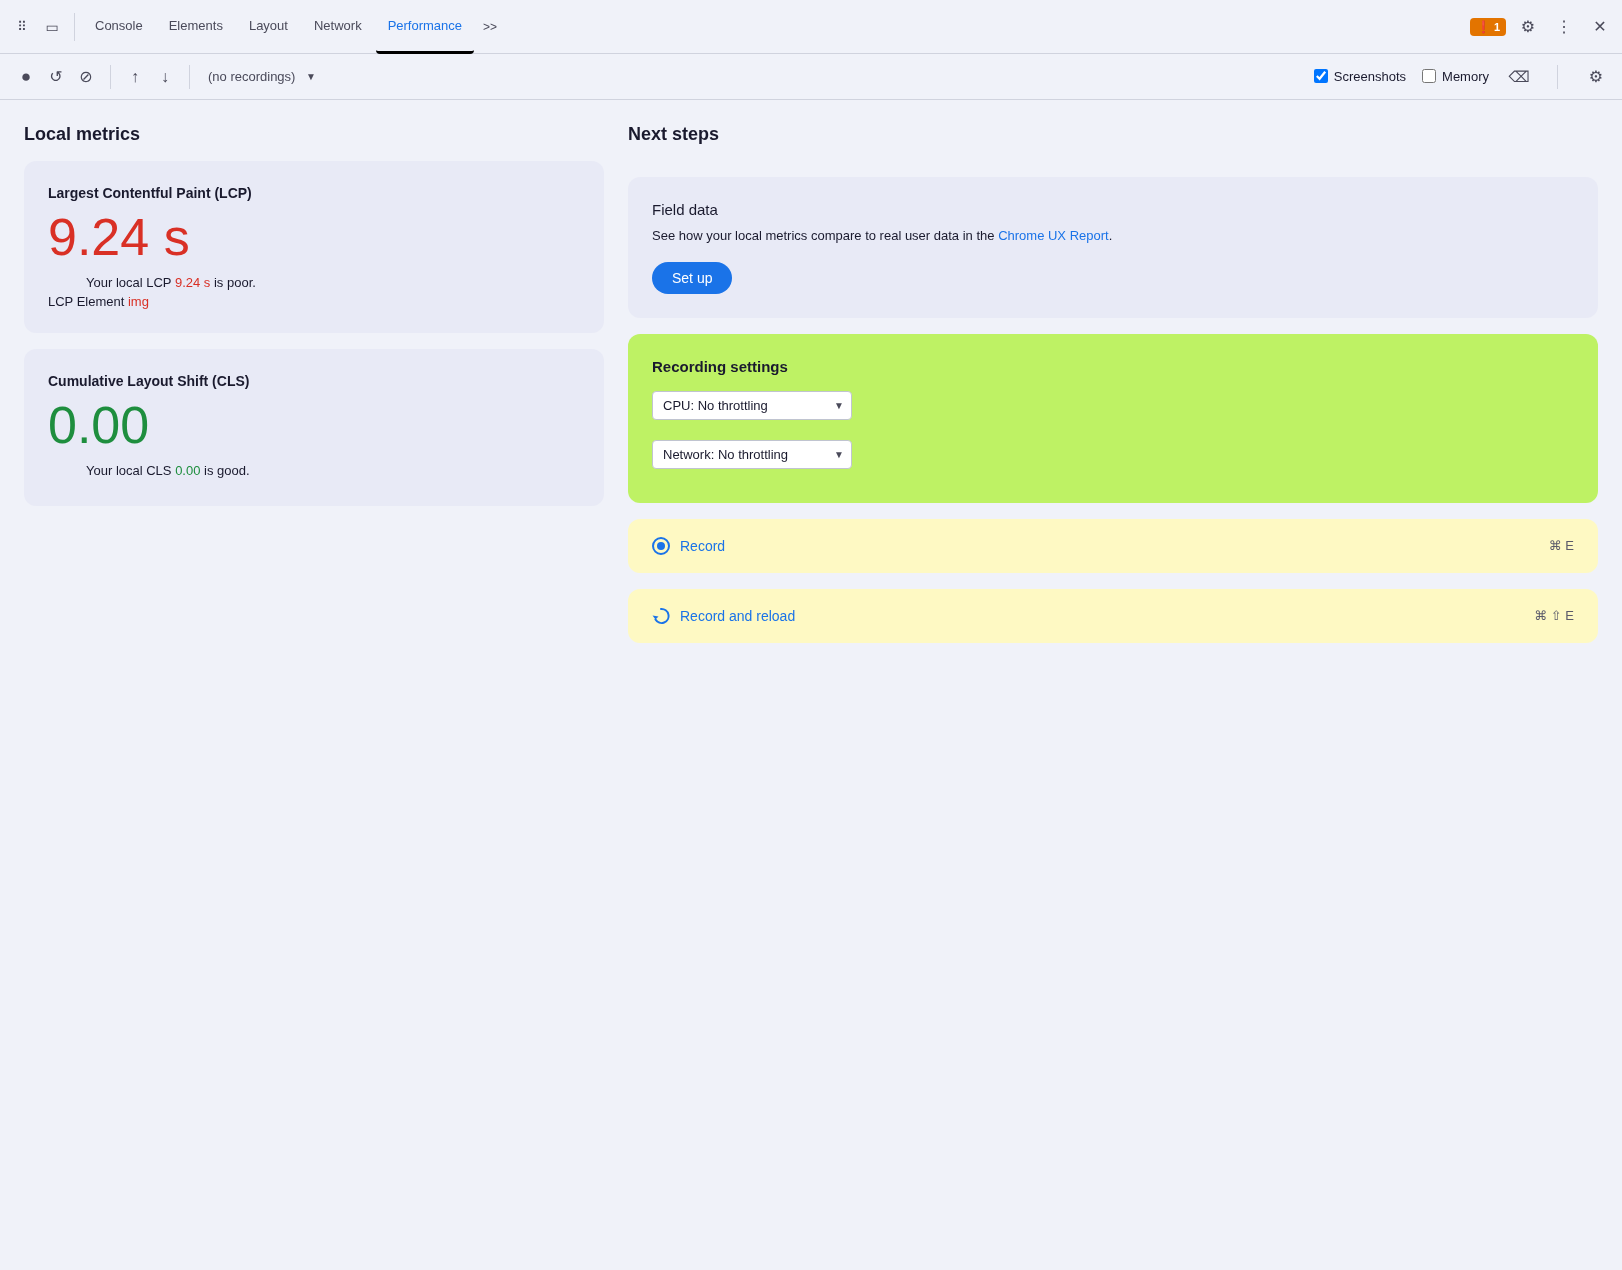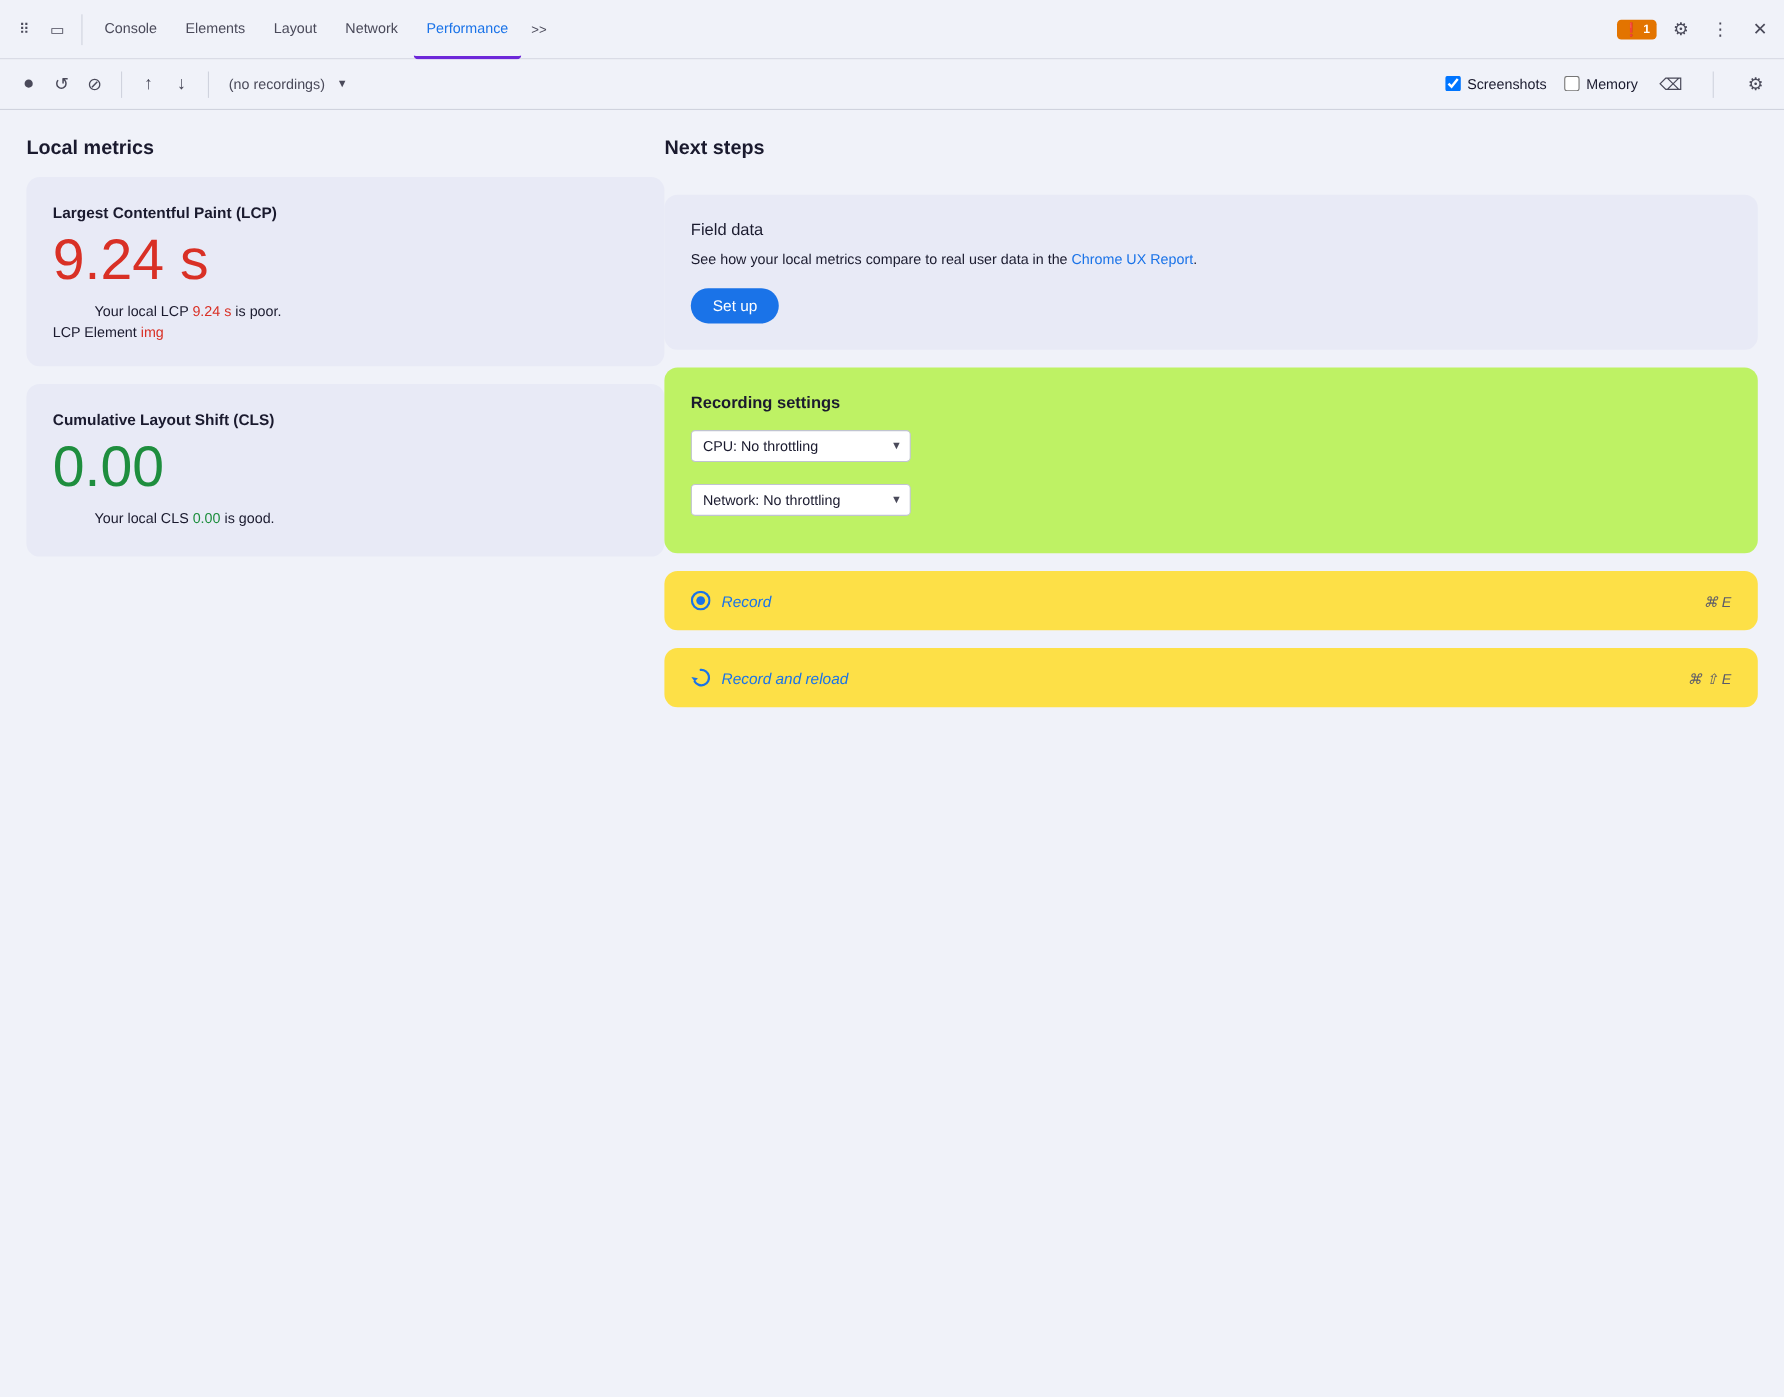--- a/index.html
+++ b/index.html
@@ -40,21 +40,21 @@
       cursor: pointer;
       border-radius: 4px;
       white-space: nowrap;
       height: 54px;
       display: flex;
       align-items: center;
       border-bottom: 3px solid transparent;
     }
     .tab-item.active {
       color: #1a73e8;
-      border-bottom: 3px solid #6d28d9;
+      border-bottom: 3px solid #000000;
       font-weight: 500;
     }
     .toolbar-right {
       margin-left: auto;
       display: flex;
       align-items: center;
       gap: 8px;
     }
     .icon-btn {
       width: 28px;
@@ -146,20 +146,21 @@
       color: #4a4a5a;
       border: none;
       background: none;
       font-size: 16px;
     }
 
     
     .main {
       display: flex;
       padding: 24px;
+      gap: 24px;
       background: #f0f2f9;
       min-height: calc(1270px - 100px);
     }
 
     
     .left-panel {
       flex: 0 0 580px;
       display: flex;
       flex-direction: column;
       gap: 0;
@@ -287,27 +288,26 @@
     }
     .throttle-arrow {
       position: absolute;
       right: 8px;
       pointer-events: none;
       color: #4a4a5a;
       font-size: 10px;
     }
 
     .action-card {
-      background: #fde047;
+      background: #fef9c3;
       border-radius: 12px;
       padding: 18px 24px;
       display: flex;
-      align-items: flex-end;
-      cursor: pointer;
-      font-style: italic;
+      align-items: center;
+      cursor: pointer;
     }
     .action-icon {
       color: #1a73e8;
       font-size: 18px;
       margin-right: 10px;
       display: flex;
       align-items: center;
     }
     .action-label {
       font-size: 14px;

